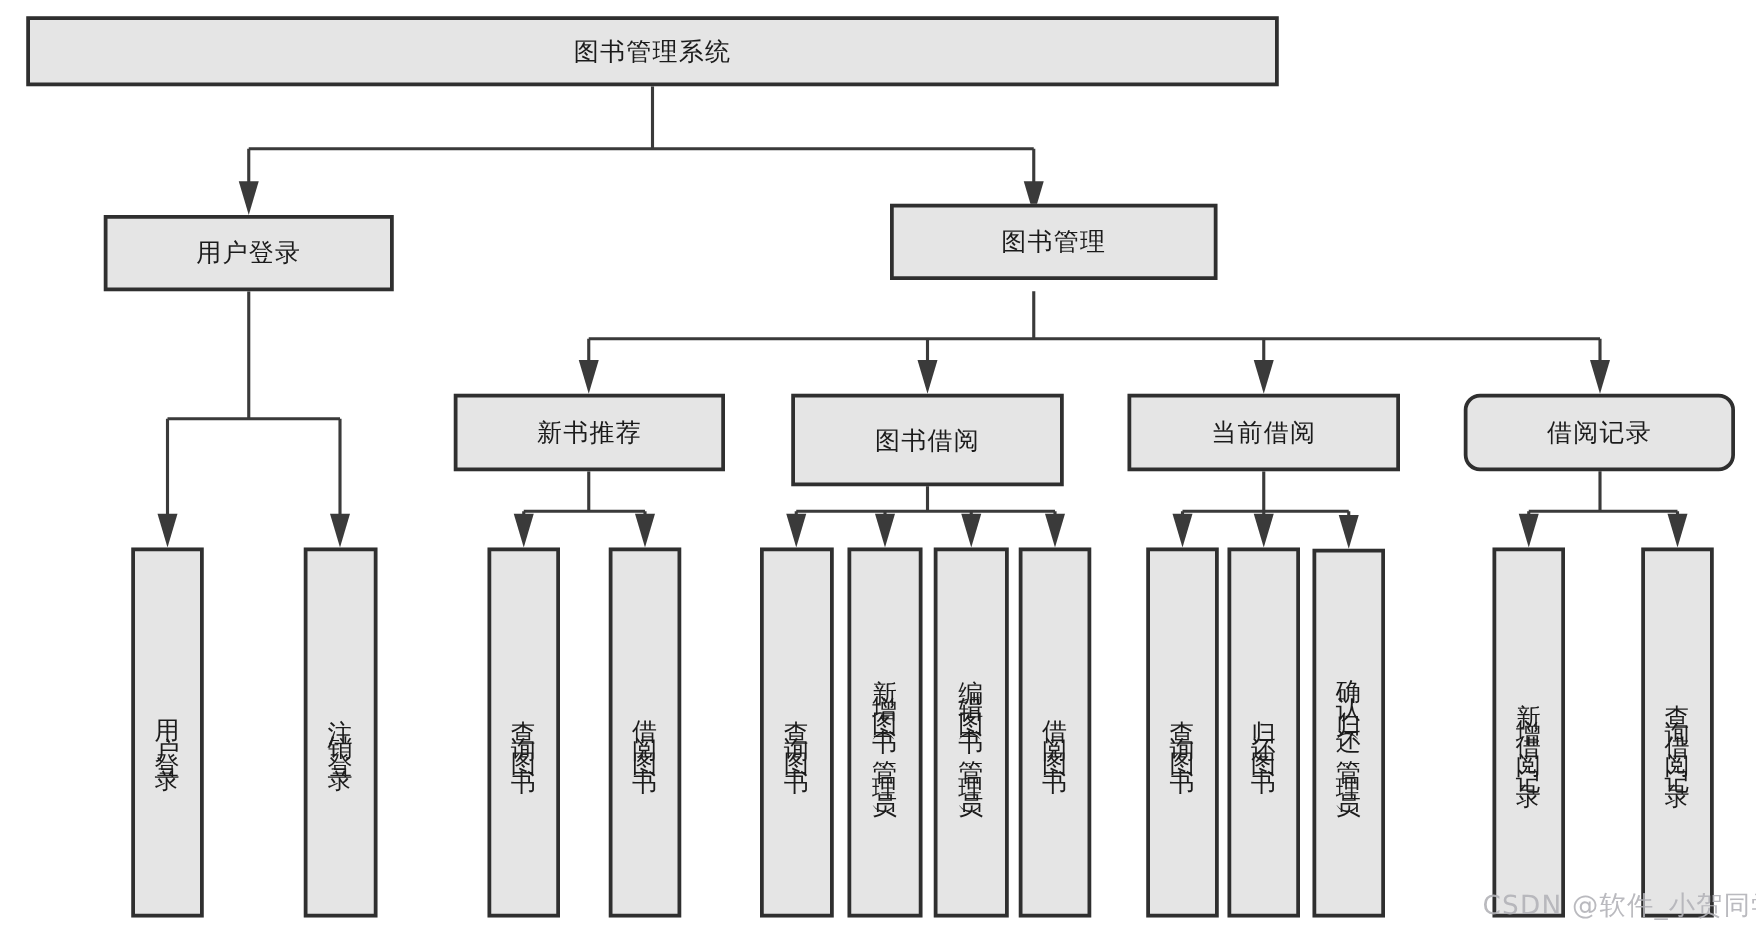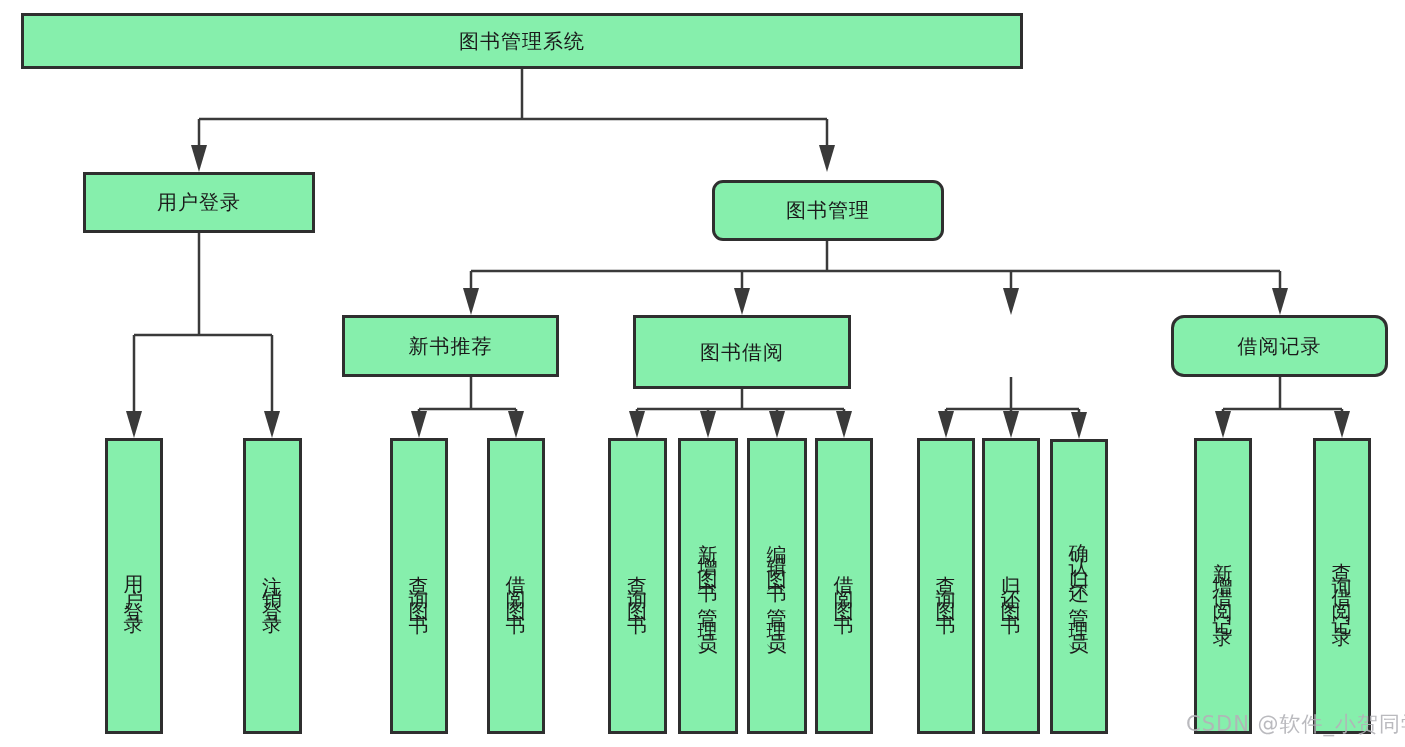--- a/index.html
+++ b/index.html
@@ -13,21 +13,21 @@
   }
   #edges {
     position: absolute;
     left: 0; top: 0;
     width: 1405px; height: 747px;
     z-index: 0;
   }
   .node {
     position: absolute;
     box-sizing: border-box;
-    background: #86efac;
+    background: #e5e5e5;
     border: 3px solid #2f2f2f;
     display: flex;
     align-items: center;
     justify-content: center;
     color: #1b1b1b;
     font-size: 20px;
     z-index: 1;
     text-align: center;
   }
   .node.h span { letter-spacing: 1px; white-space: nowrap; }
@@ -108,28 +108,31 @@
       <line x1="1342" y1="409" x2="1342" y2="416" stroke="#3a3a3a" stroke-width="2.5"></line>
       <polygon points="1342,438 1334,411 1350,411" fill="#3a3a3a"></polygon>
     </svg>
   <div id="watermark" style="color: rgb(179, 179, 184);">CSDN @软件_小贺同学</div>
 <div class="node h" style="left: 21px; top: 13px; width: 1002px; height: 56px; border-color: rgb(47, 47, 47); color: rgb(27, 27, 27);">
       <span>图书管理系统</span>
     </div>
     <div class="node h" style="left: 83px; top: 172px; width: 232px; height: 61px; border-color: rgb(47, 47, 47); color: rgb(27, 27, 27);">
       <span>用户登录</span>
     </div>
-    <div class="node h" style="left: 712px; top: 180px; width: 232px; height: 61px; border-color: rgb(47, 47, 47); color: rgb(27, 27, 27); border-radius: 11px;">
+    <div class="node h" style="left: 712px; top: 163px; width: 262px; height: 61px; border-color: rgb(47, 47, 47); color: rgb(27, 27, 27);">
       <span>图书管理</span>
     </div>
-    <div class="node h" style="left: 342px; top: 315px; width: 217px; height: 62px; border-color: rgb(47, 47, 47); color: rgb(27, 27, 27);">
+    <div class="node h" style="left: 363px; top: 315px; width: 217px; height: 62px; border-color: rgb(47, 47, 47); color: rgb(27, 27, 27);">
       <span>新书推荐</span>
     </div>
     <div class="node h" style="left: 633px; top: 315px; width: 218px; height: 74px; border-color: rgb(47, 47, 47); color: rgb(27, 27, 27);">
       <span>图书借阅</span>
+    </div>
+    <div class="node h" style="left: 902px; top: 315px; width: 218px; height: 62px; border-color: rgb(47, 47, 47); color: rgb(27, 27, 27);">
+      <span>当前借阅</span>
     </div>
     <div class="node h" style="left: 1171px; top: 315px; width: 217px; height: 62px; border-color: rgb(47, 47, 47); color: rgb(27, 27, 27); border-radius: 13px;">
       <span>借阅记录</span>
     </div>
     <div class="node v" style="left: 105px; top: 438px; width: 58px; height: 296px; border-color: rgb(47, 47, 47); color: rgb(27, 27, 27);">
       <span>用户登录</span>
     </div>
     <div class="node v" style="left: 243px; top: 438px; width: 59px; height: 296px; border-color: rgb(47, 47, 47); color: rgb(27, 27, 27);">
       <span>注销登录</span>
     </div>

